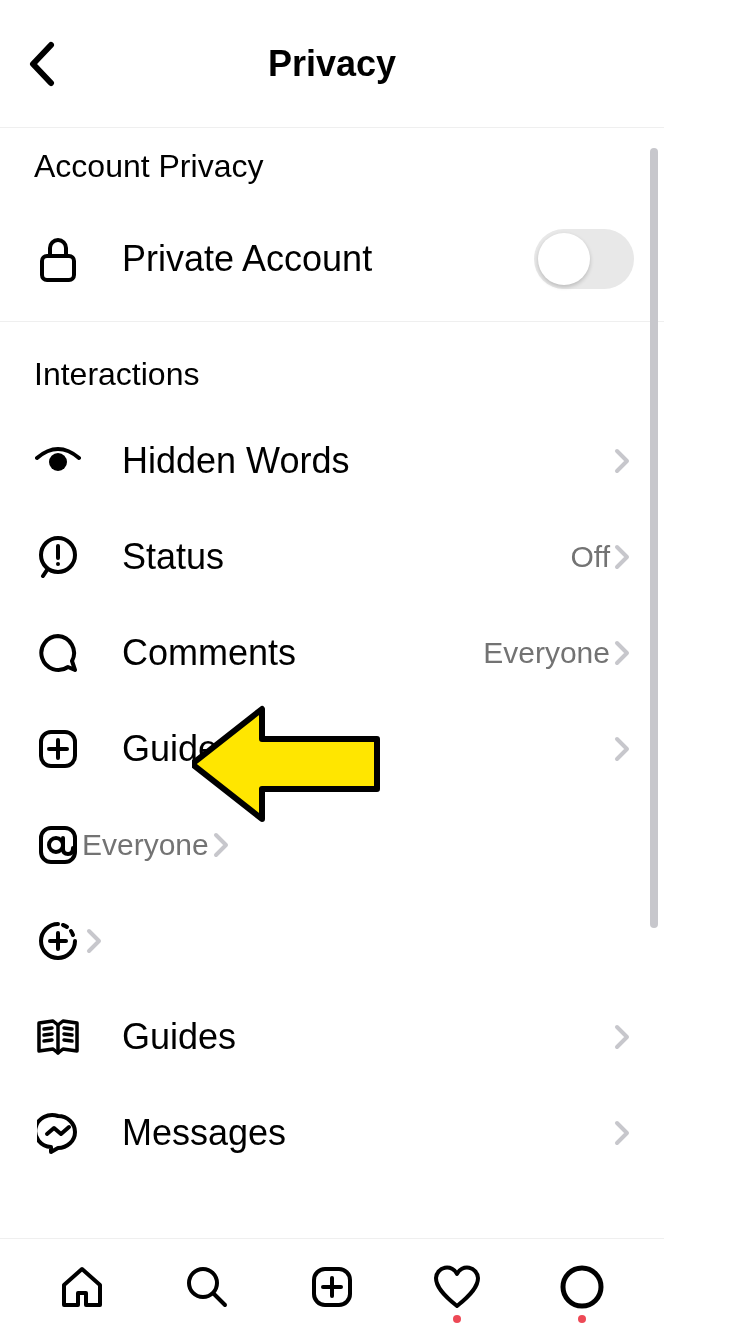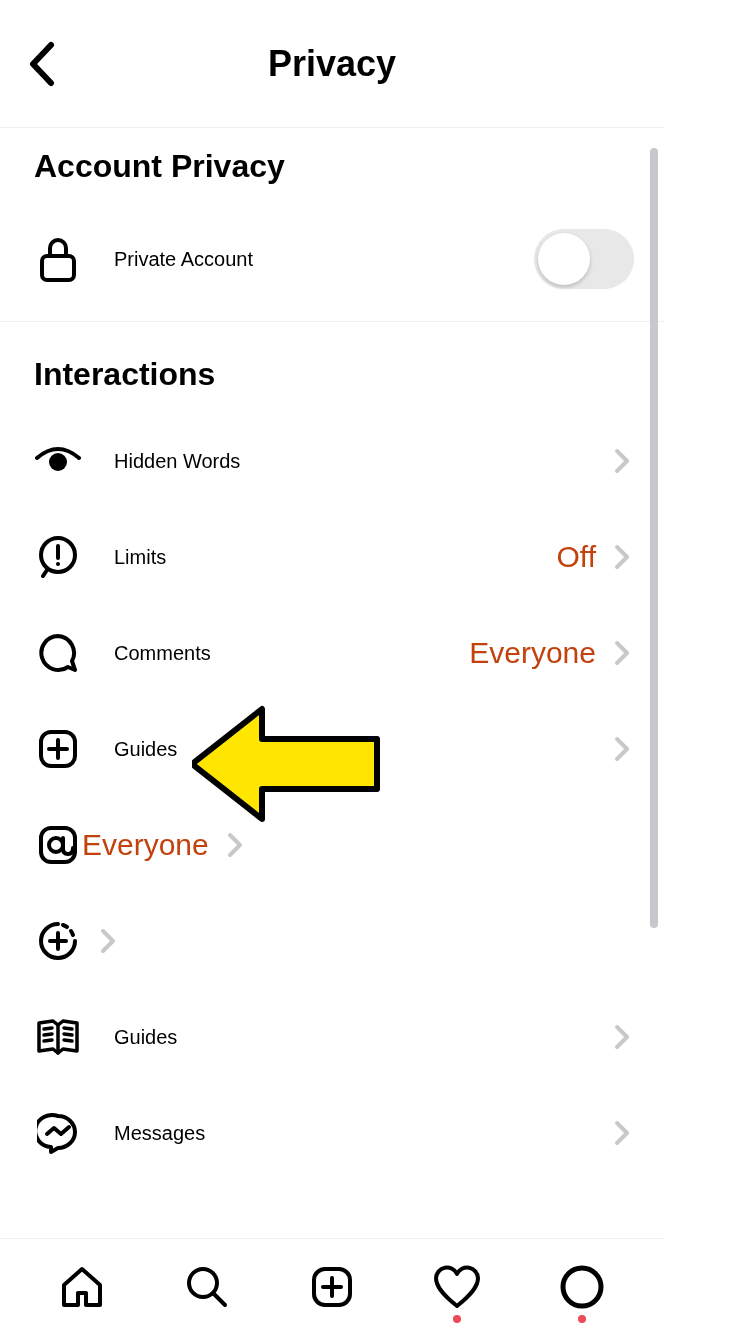--- a/index.html
+++ b/index.html
@@ -5,26 +5,26 @@
   * { box-sizing: border-box; margin: 0; padding: 0; }
   html, body { width: 750px; height: 1334px; overflow: hidden; font-family: -apple-system, "Helvetica Neue", Arial, sans-serif; background: #fff; color: #000; }
   .screen { display: flex; flex-direction: column; width: 664px; height: 1334px; position: relative; }
   
   .header { position: relative; height: 128px; display: flex; align-items: center; justify-content: center; border-bottom: 1px solid #efefef; }
   .header .back { position: absolute; left: 12px; top: 50%; transform: translateY(-50%); width: 60px; height: 60px; display:flex; align-items:center; justify-content:center; }
   .header-title { font-size: 36px; font-weight: 700; }
   
   .content { flex: 1 1 auto; overflow-y: auto; position: relative; }
   
-  .section-header { font-size: 32px; font-weight: 700; padding: 20px 34px 20px 34px; }
+  .section-header { font-size: 32px; font-weight: 400; padding: 20px 34px 20px 34px; }
   
   .row { display: flex; align-items: center; padding: 0 30px 0 34px; height: 96px; }
   .row .icon-slot { width: 48px; height: 48px; display:flex; align-items:center; justify-content:center; flex: 0 0 48px; }
-  .row .label { font-size: 20px; margin-left: 32px; flex: 1 1 auto; }
-  .row .value { font-size: 30px; color: #c2410c; margin-right: 14px; }
+  .row .label { font-size: 36px; margin-left: 40px; flex: 1 1 auto; }
+  .row .value { font-size: 30px; color: #737373; margin-right: 0; }
   .row .chev { width: 24px; height: 24px; flex: 0 0 24px; display:flex; align-items:center; justify-content:center; }
   .row.tall { height: 108px; }
   .section-divider { height: 1px; background: #efefef; margin: 8px 0 0 0; }
   
   .toggle { width: 100px; height: 60px; border-radius: 30px; background: #e8e8e8; position: relative; }
   .toggle .knob { position:absolute; left:4px; top:4px; width:52px; height:52px; border-radius:50%; background:#fff; box-shadow: 0 2px 4px rgba(0,0,0,.2); }
   
   .scroll-ind { position:absolute; right:6px; top:148px; width:8px; height:780px; background:#c7c7cc; border-radius:4px; }
   
   .tabbar { height: 96px; border-top: 1px solid #efefef; display:flex; align-items:center; justify-content:space-around; padding: 0 20px; }
@@ -85,21 +85,21 @@
 
     <div class="row">
       <div class="icon-slot">
         <svg width="42" height="42" viewBox="0 0 42 42" fill="none" stroke="#000" stroke-width="4" stroke-linecap="round" stroke-linejoin="round">
             <circle cx="21" cy="19" r="17"></circle>
             <line x1="21" y1="10" x2="21" y2="22"></line>
             <circle cx="21" cy="28" r="2" fill="#000" stroke="none"></circle>
             <path d="M10 34 L6 40"></path>
           </svg>
       </div>
-      <div class="label">Limits</div>
+      <div class="label">Status</div>
       <div class="value">Off</div>
       <div class="chev">
           <svg width="16" height="26" viewBox="0 0 16 26" fill="none" stroke="#c7c7cc" stroke-width="4" stroke-linecap="round" stroke-linejoin="round">
             <polyline points="3,3 13,13 3,23"></polyline>
           </svg>
         </div>
     </div>
 
     <div class="row">
       <div class="icon-slot">

